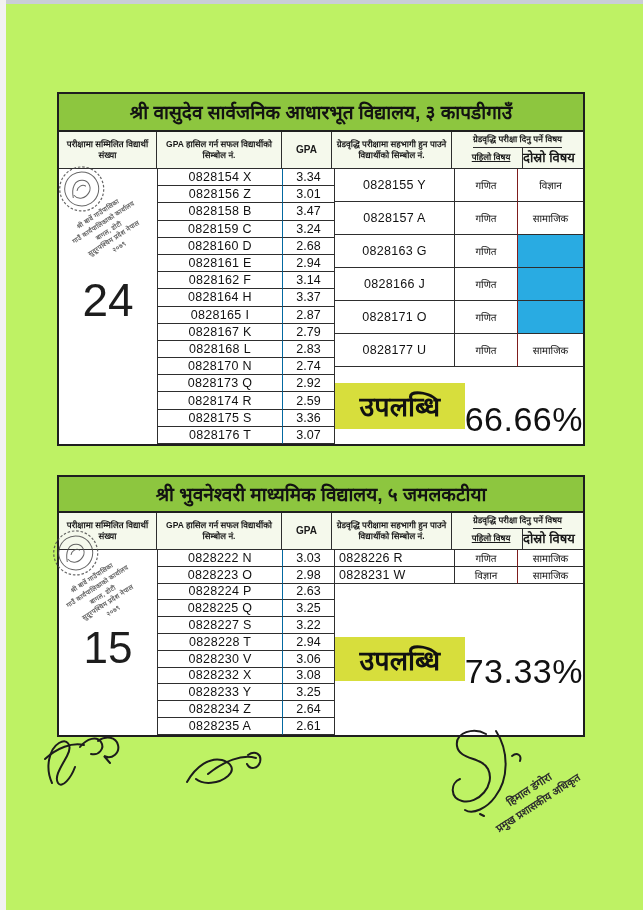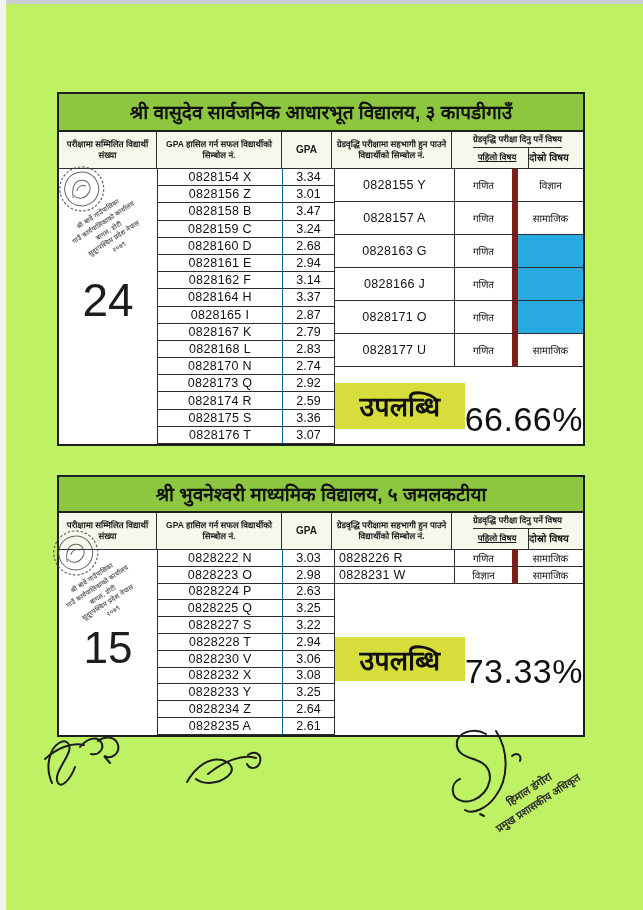--- a/index.html
+++ b/index.html
@@ -21,38 +21,38 @@
        font-weight:bold;font-size:8.5px;line-height:1.35;border-right:1px solid #2e2e2e;padding:1px 3px;}
   .h-count{width:98px;}
   .h-sym{width:125px;}
   .h-gpa{width:50px;font-size:10px;}
   .h-retake{width:120px;}
   .h-group{flex:1;display:flex;flex-direction:column;border-right:none;padding:0;}
   .h-group-top{height:15px;border-bottom:1px solid #2e2e2e;display:flex;align-items:center;justify-content:center;
                font-weight:bold;font-size:8.5px;}
   .h-group-bot{flex:1;display:flex;}
   .h-sub1{box-sizing:border-box;width:63px;border-right:1px solid #2e2e2e;display:flex;align-items:center;justify-content:center;font-weight:bold;font-size:8.5px;text-decoration:underline;}
-  .h-sub2{flex:1;display:flex;align-items:center;justify-content:center;font-weight:bold;font-size:10px;}
+  .h-sub2{flex:1;display:flex;align-items:center;justify-content:center;font-weight:bold;font-size:13px;}
 
   
   .tbody{display:flex;}
   .col-left{position:relative;width:98px;border-right:1px solid #2e2e2e;}
   .col-mid{width:176px;border-right:1px solid #2e2e2e;display:flex;flex-direction:column;}
   .col-right{flex:1;display:flex;flex-direction:column;}
   .prow{display:flex;height:17.2px;box-sizing:border-box;}
   .t2 .prow{height:16.8px;}
   .rrow{display:flex;height:33px;box-sizing:border-box;}
   .t2 .rrow{height:16.8px;}
   .cell{box-sizing:border-box;border-bottom:1px solid #2e2e2e;display:flex;align-items:center;justify-content:center;
         font-size:12.5px;color:#111;}
   .c-sym{width:125px;border-right:1px solid #0369a1;letter-spacing:.3px;}
   .c-gpa{flex:1;}
   .r-sym{width:120px;border-right:1px solid #2e2e2e;letter-spacing:.3px;}
   .t2 .r-sym{justify-content:flex-start;padding-left:4px;}
-  .r-s1{width:63px;border-right:6px solid #7f1d1d;font-size:10px;}
+  .r-s1{width:63px;border-right:1px solid #7f1d1d;font-size:10px;}
   .r-s2{flex:1;font-size:10px;}
   .r-s2.blue{background:var(--cell-blue,#29abe2);}
 
   .merged{flex:1;display:flex;flex-direction:row;align-items:center;text-align:right;}
   .banner{width:100%;height:46px;background:var(--banner-yellow,#d7de3c);
           display:flex;align-items:center;justify-content:center;
           font-size:27px;font-weight:bold;color:#111;}
   .t2 .banner{height:44px;}
   .pct{margin-top:27px;font-size:34px;color:#111;letter-spacing:.5px;}
   .t2 .pct{margin-top:24px;}

